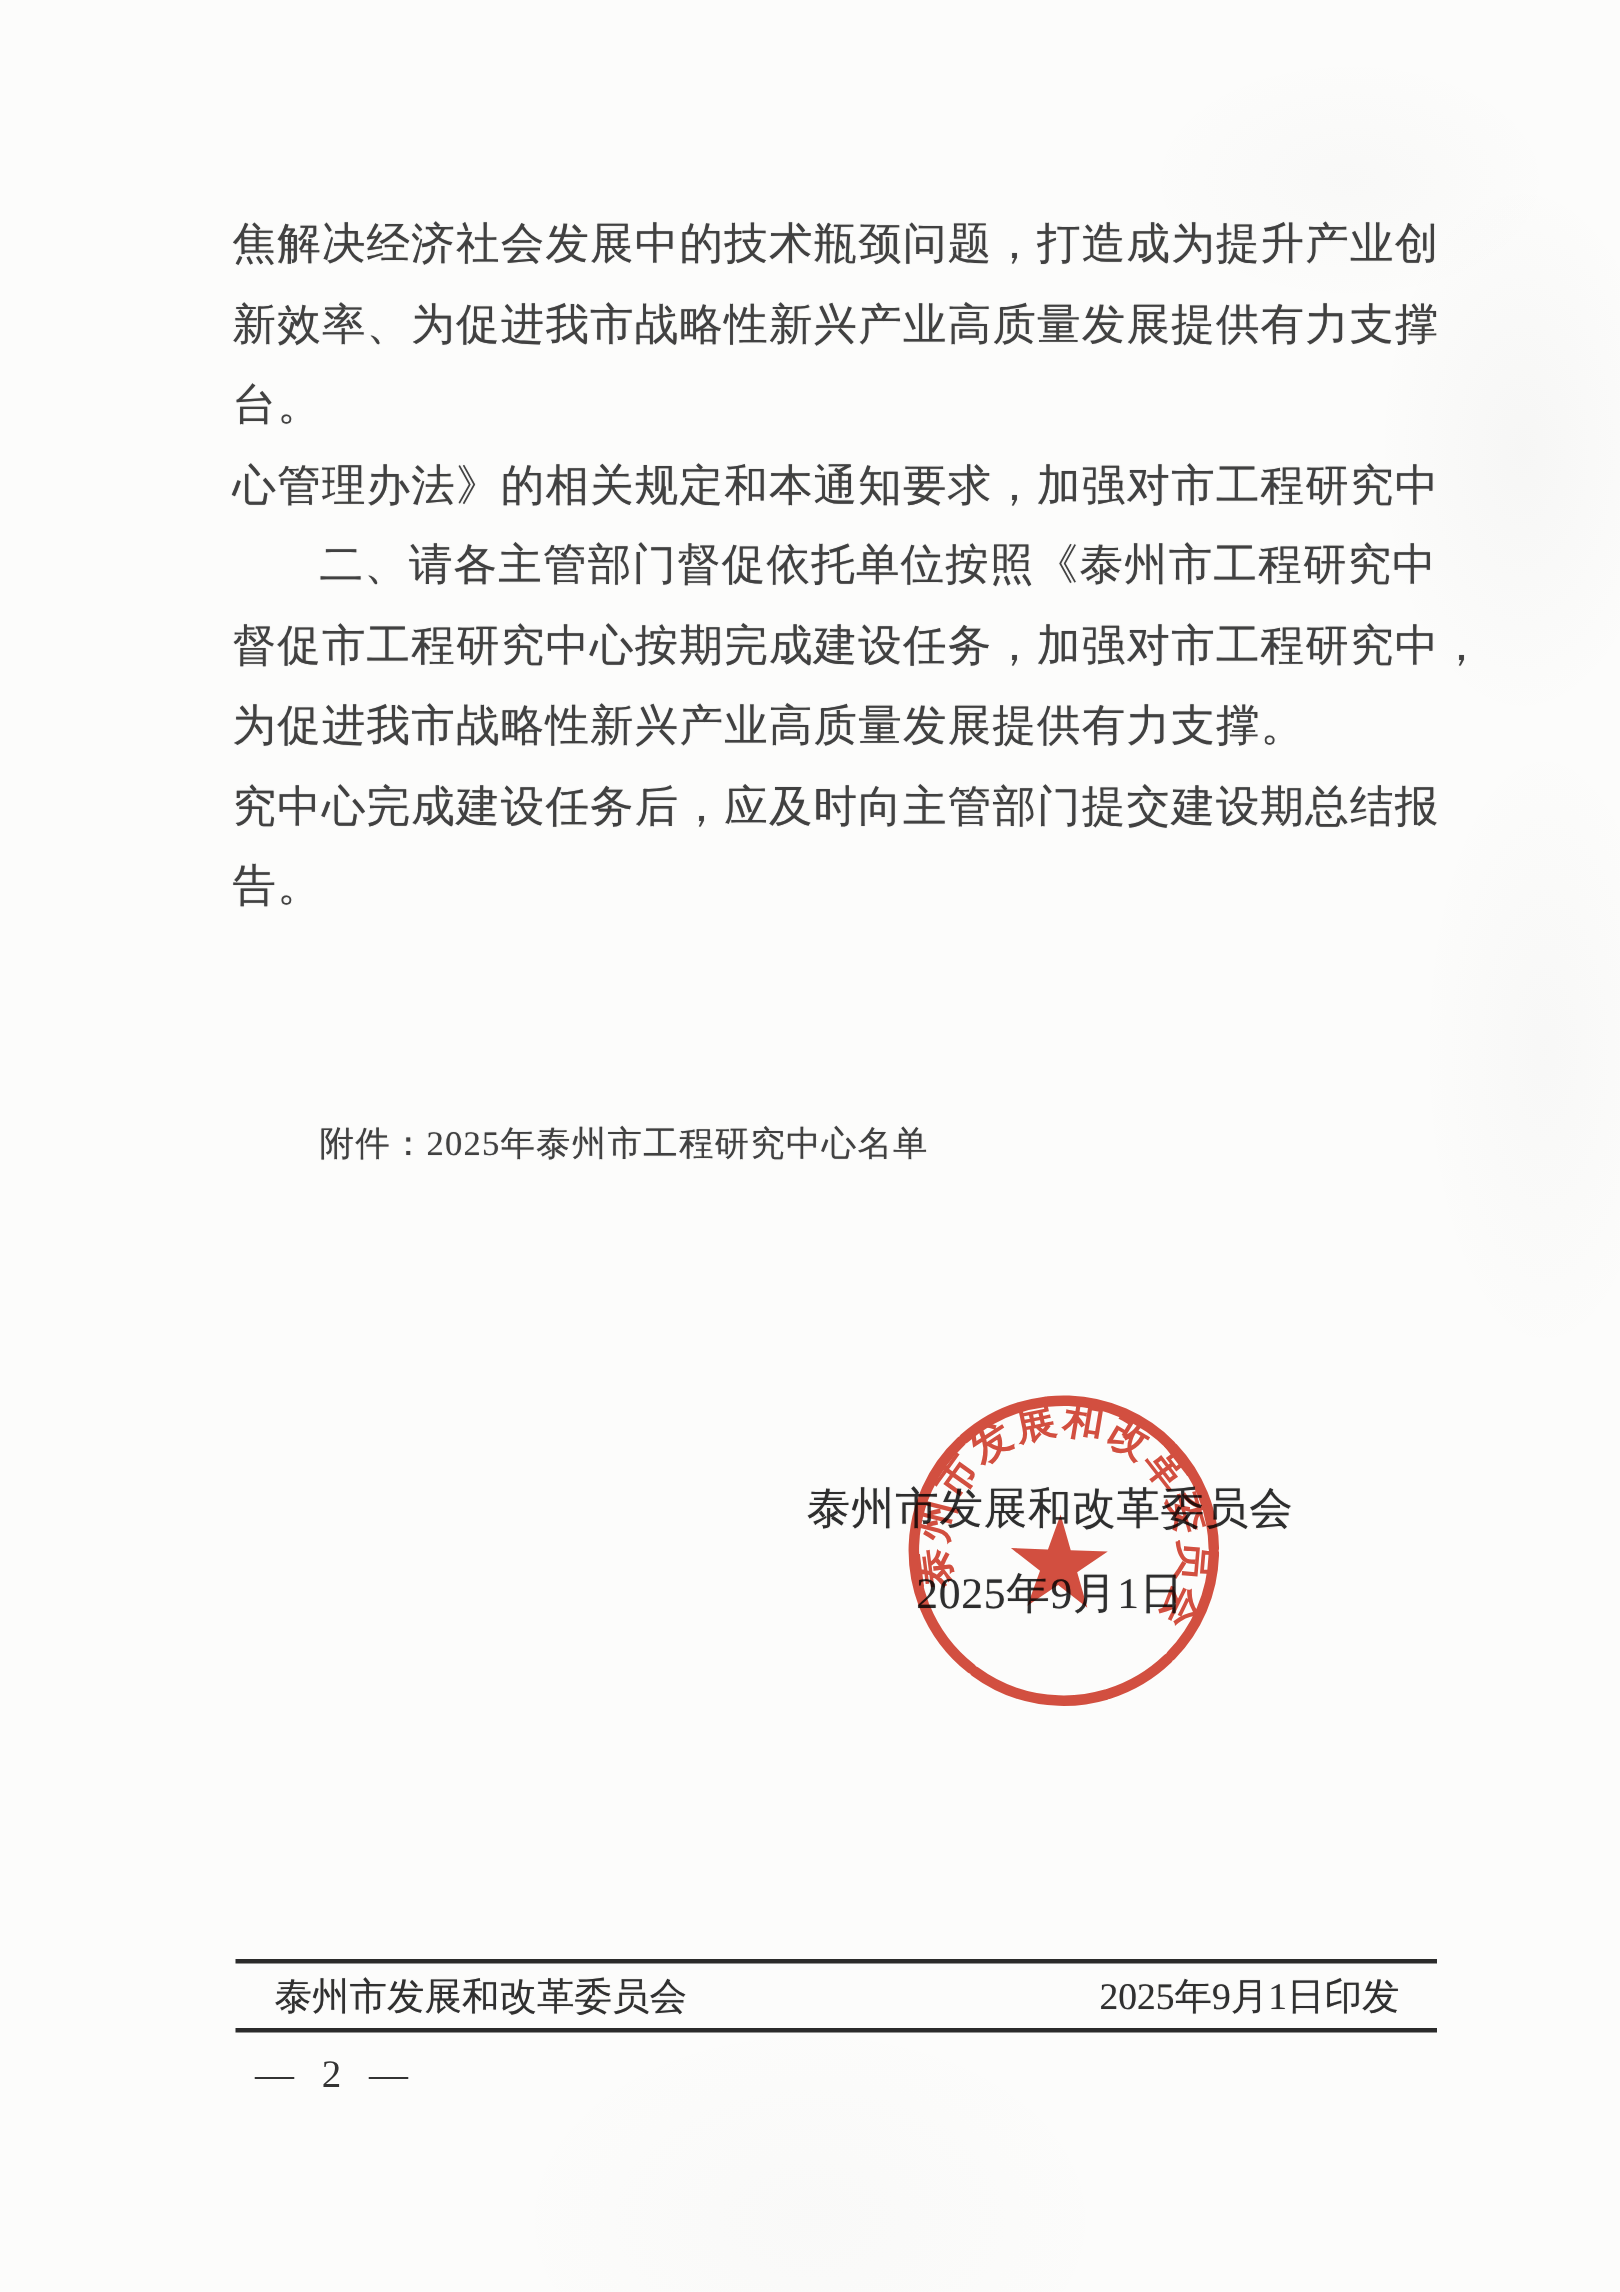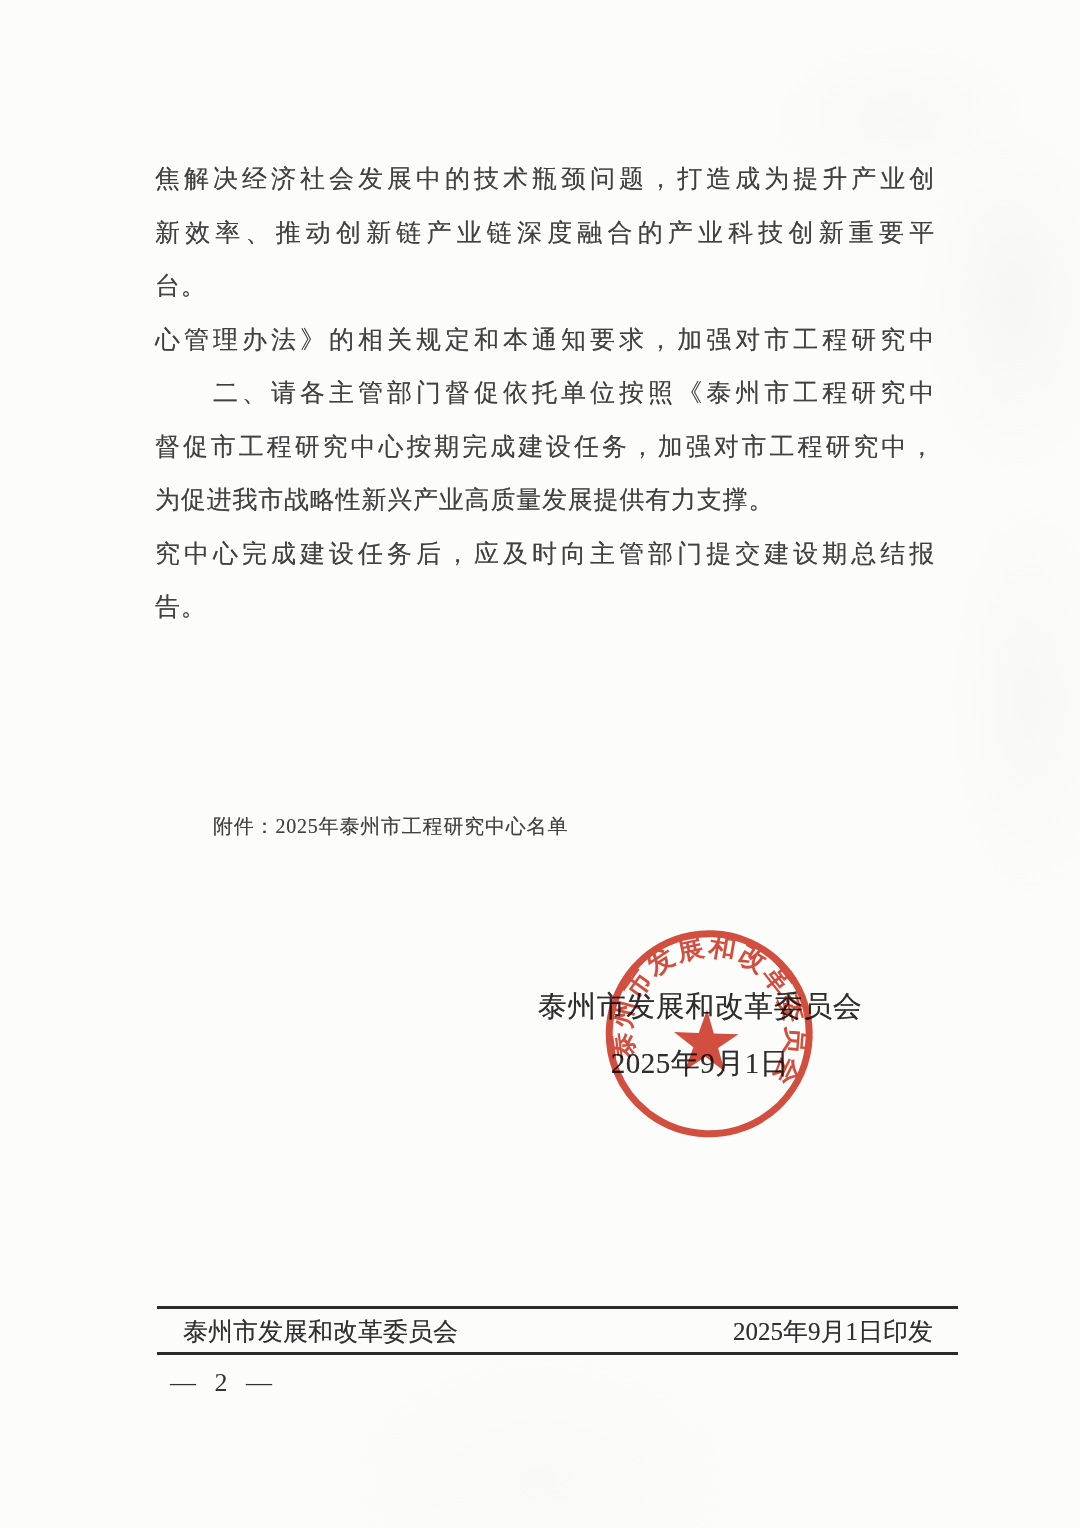--- a/index.html
+++ b/index.html
@@ -12,43 +12,43 @@
       radial-gradient(ellipse 120px 300px at 1030px 700px, rgba(70,70,70,0.025), transparent 70%),
       radial-gradient(ellipse 200px 120px at 900px 120px, rgba(70,70,70,0.02), transparent 70%),
       radial-gradient(ellipse 300px 200px at 540px 1480px, rgba(70,70,70,0.015), transparent 70%),
       #fcfcfb;
     overflow: hidden;
     font-family: "Liberation Serif", "DejaVu Serif", serif;
   }
   .body-text {
     position: absolute;
     left: 155px;
-    top: 152px;
+    top: 137px;
     width: 780px;
-    font-size: 25px;
+    font-size: 29px;
     color: #414141;
     letter-spacing: 0.8px;
     text-shadow: 0 0 0.6px rgba(60,60,60,0.55);
   }
   .line {
     height: 53.5px;
     line-height: 53.5px;
     text-align: justify;
     text-align-last: justify;
     white-space: nowrap;
   }
   .line.end { text-align-last: left; white-space: normal; }
   .line.indent { padding-left: 58px; }
   .attachment {
     position: absolute;
     left: 213px;
-    top: 800px;
+    top: 736px;
     height: 53.5px;
     line-height: 53.5px;
-    font-size: 20px;
+    font-size: 23px;
     color: #414141;
     letter-spacing: 0.8px;
     text-shadow: 0 0 0.6px rgba(60,60,60,0.55);
   }
   .signature {
     position: absolute;
     left: 500px;
     top: 990px;
     width: 400px;
     text-align: center;
@@ -108,21 +108,21 @@
     color: #333333;
   }
 </style>
 </head>
 <body>
 
 <div class="page">
 
   <div class="body-text">
     <div class="line">焦解决经济社会发展中的技术瓶颈问题，打造成为提升产业创</div>
-    <div class="line">新效率、推动创新链产业链深度融合的产业科技创新重要平</div>
+    <div class="line">新效率、为促进我市战略性新兴产业高质量发展提供有力支撑</div>
     <div class="line end">台。</div>
     <div class="line">心管理办法》的相关规定和本通知要求，加强对市工程研究中</div>
     <div class="line indent">二、请各主管部门督促依托单位按照《泰州市工程研究中</div>
     <div class="line">督促市工程研究中心按期完成建设任务，加强对市工程研究中，</div>
     <div class="line end">为促进我市战略性新兴产业高质量发展提供有力支撑。</div>
     <div class="line">究中心完成建设任务后，应及时向主管部门提交建设期总结报</div>
     <div class="line end">告。</div>
   </div>
 
   <div class="attachment">附件：2025年泰州市工程研究中心名单</div>

